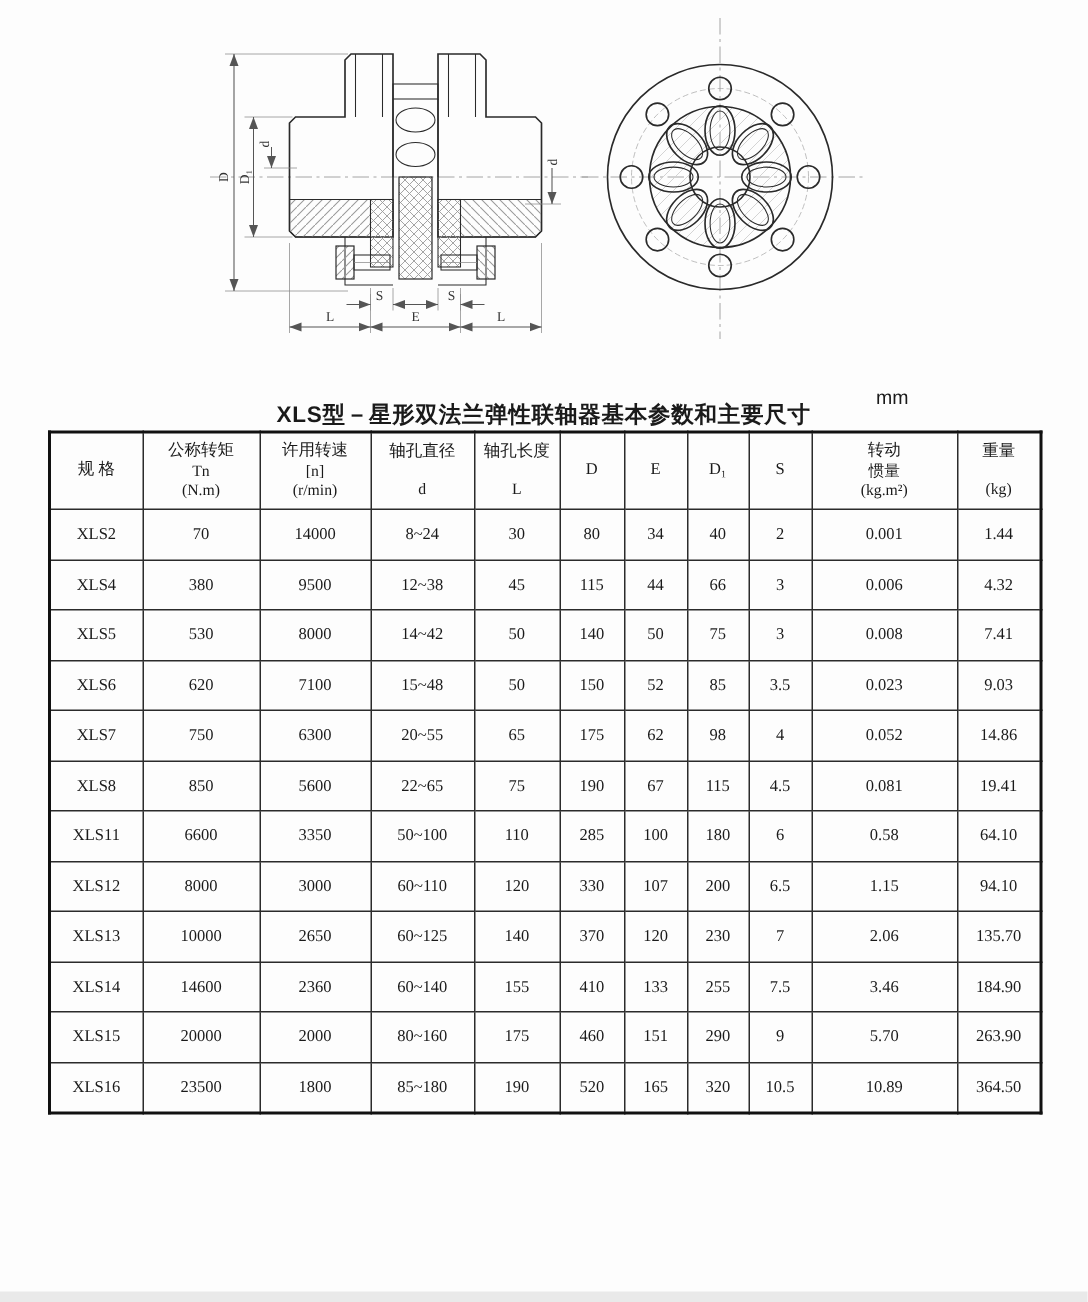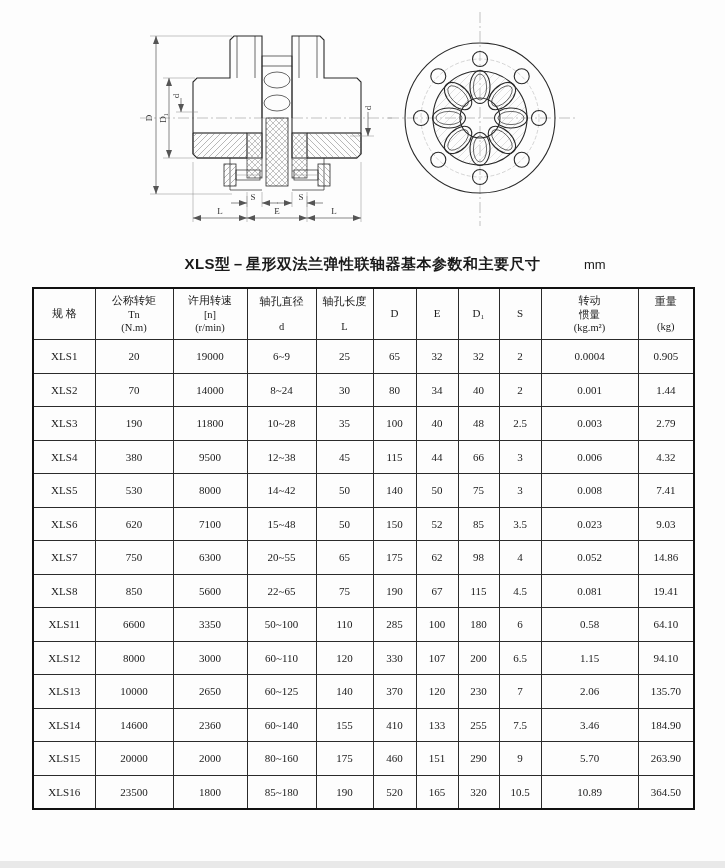--- a/index.html
+++ b/index.html
@@ -5,21 +5,21 @@
   html,body{margin:0;padding:0;}
   body{
     width:725px;height:868px;position:relative;overflow:hidden;
     background:#fdfdfd;
     font-family:"Liberation Serif","DejaVu Serif",serif;
     color:#1a1a1a;
   }
   .drawing-wrap{position:absolute;top:0;left:0;width:725px;height:252px;}
   .title-row{position:absolute;top:255px;left:32px;width:661px;text-align:center;}
   .title-row h1{
-    margin:0;font-size:15px;font-weight:bold;letter-spacing:0.5px;
+    margin:12px;font-size:15px;font-weight:bold;letter-spacing:0.5px;
     font-family:"Liberation Sans","DejaVu Sans",sans-serif;display:inline-block;
   }
   .unit{
     position:absolute;top:257px;left:584px;font-size:13px;
     font-family:Liberation Sans, sans-serif;
   }
   table.spec{
     position:absolute;top:287px;left:32px;width:662px;
     border-collapse:collapse;table-layout:fixed;
     border:2px solid #111;
@@ -246,59 +246,33 @@
         </th>
         <th>
           <div class="hline">重量</div>
           <div class="hline"> </div>
           <div class="hline">(kg)</div>
         </th>
       </tr>
     </thead>
   <tbody>
       <tr>
-        <td>XLS1</td>
-        <td>20</td>
-        <td>19000</td>
-        <td>6~9</td>
-        <td>25</td>
-        <td>65</td>
-        <td>32</td>
-        <td>32</td>
-        <td>2</td>
-        <td>0.0004</td>
-        <td>0.905</td>
-      </tr>
-      <tr>
         <td>XLS2</td>
         <td>70</td>
         <td>14000</td>
         <td>8~24</td>
         <td>30</td>
         <td>80</td>
         <td>34</td>
         <td>40</td>
         <td>2</td>
         <td>0.001</td>
         <td>1.44</td>
       </tr>
       <tr>
-        <td>XLS3</td>
-        <td>190</td>
-        <td>11800</td>
-        <td>10~28</td>
-        <td>35</td>
-        <td>100</td>
-        <td>40</td>
-        <td>48</td>
-        <td>2.5</td>
-        <td>0.003</td>
-        <td>2.79</td>
-      </tr>
-      <tr>
         <td>XLS4</td>
         <td>380</td>
         <td>9500</td>
         <td>12~38</td>
         <td>45</td>
         <td>115</td>
         <td>44</td>
         <td>66</td>
         <td>3</td>
         <td>0.006</td>

